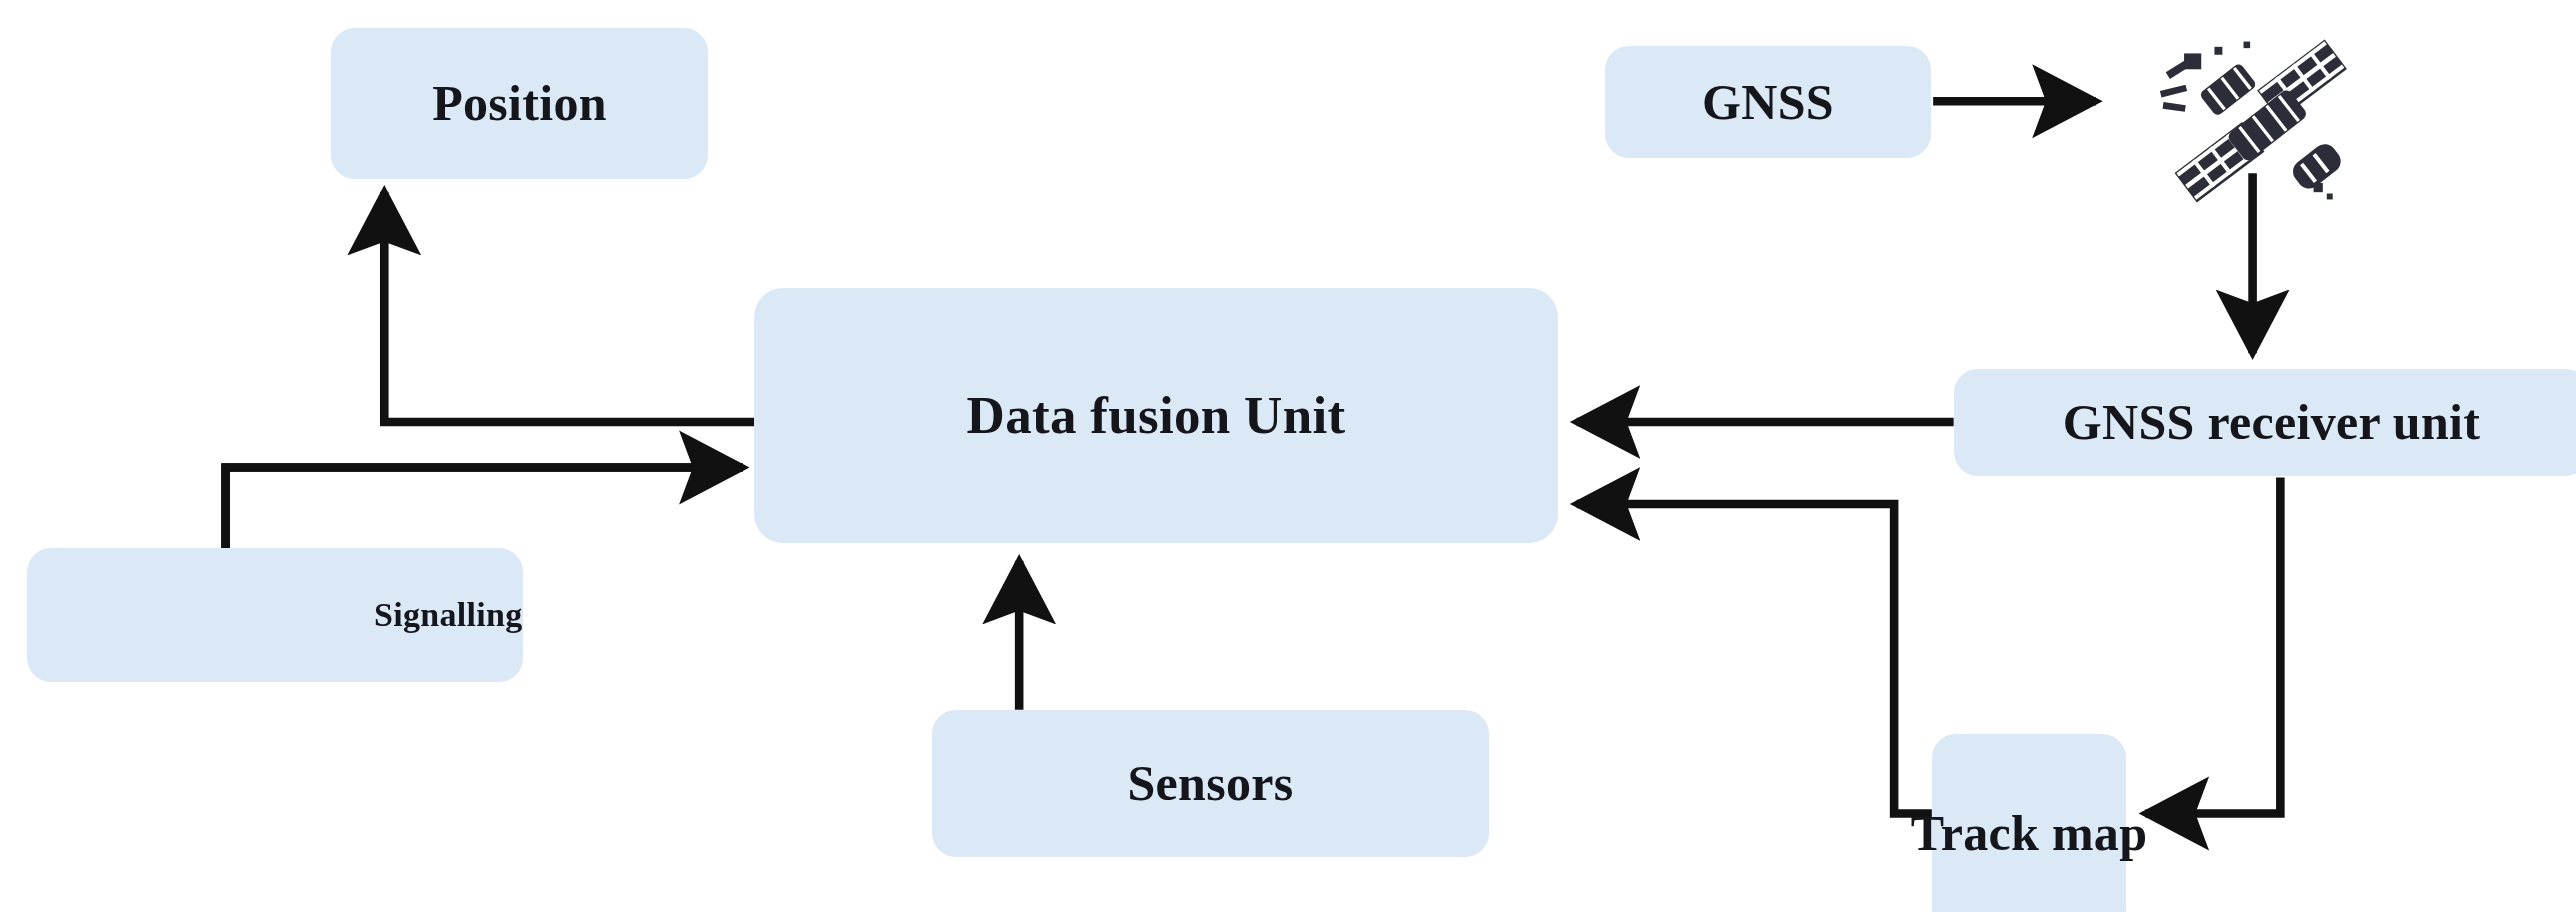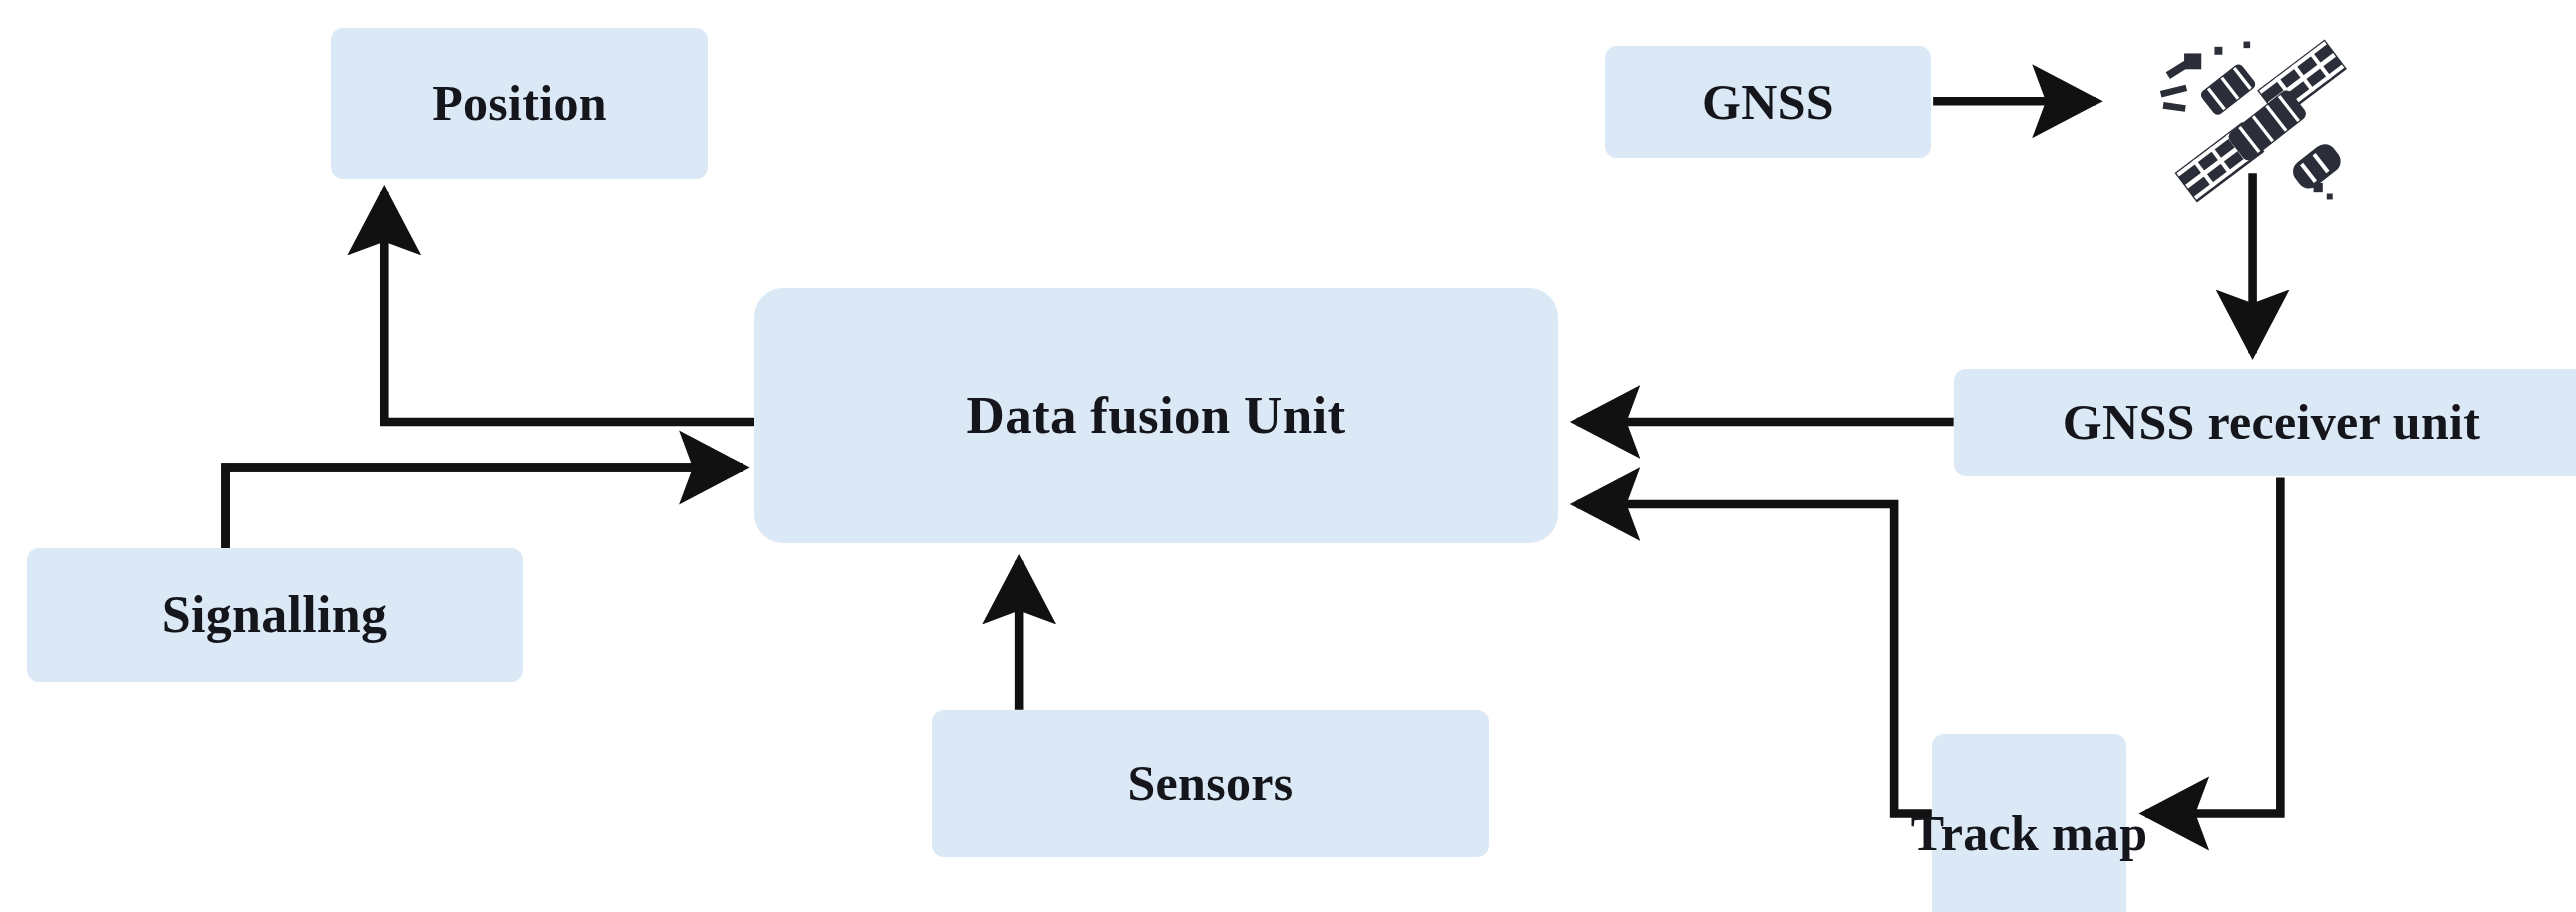--- a/index.html
+++ b/index.html
@@ -8,37 +8,37 @@
   #canvas{
     position:relative;
     width:2576px;
     height:912px;
     background:#ffffff;
     overflow:hidden;
   }
   .node{
     position:absolute;
     background:#dbe8f5;
-    border-radius:12px;
+    border-radius:24px;
     display:flex;
     align-items:center;
     justify-content:center;
     box-sizing:border-box;
     color:#15161c;
     font-weight:bold;
     font-family:"Liberation Serif",serif;
     text-align:center;
     letter-spacing:0.3px;
     line-height:1.05;
     white-space:nowrap;
   }
   #node-position   { left:331px;  top:28px;   width:377px;  height:151px; font-size:50px; }
   #node-gnss       { left:1605px; top:46px;   width:326px;  height:112px; font-size:50px; }
   #node-dfu        { left:754px; top:288px;  width:804px; height:255px; font-size:53px; border-radius:29px; }
-  #node-signalling { left:26.5px;   top:548px;  width:496px;  height:134px; font-size:52px; }
+  #node-signalling { left:26.5px;   top:548px;  width:496px;  height:134px; font-size:34px;justify-content:flex-end; }
   #node-sensors    { left:932px; top:710px; width:557px;  height:147px; font-size:50px; }
   #node-receiver   { left:1954px; top:369px;  width:635px;  height:107px; font-size:50px; }
   #node-trackmap   { left:1932px; top:734px; width:194px;  height:198px; font-size:50px; }
 
   #satellite{
     position:absolute;
     left:2151px; top:26.5px;
     width:228px; height:185px;
     pointer-events:none;
   }

